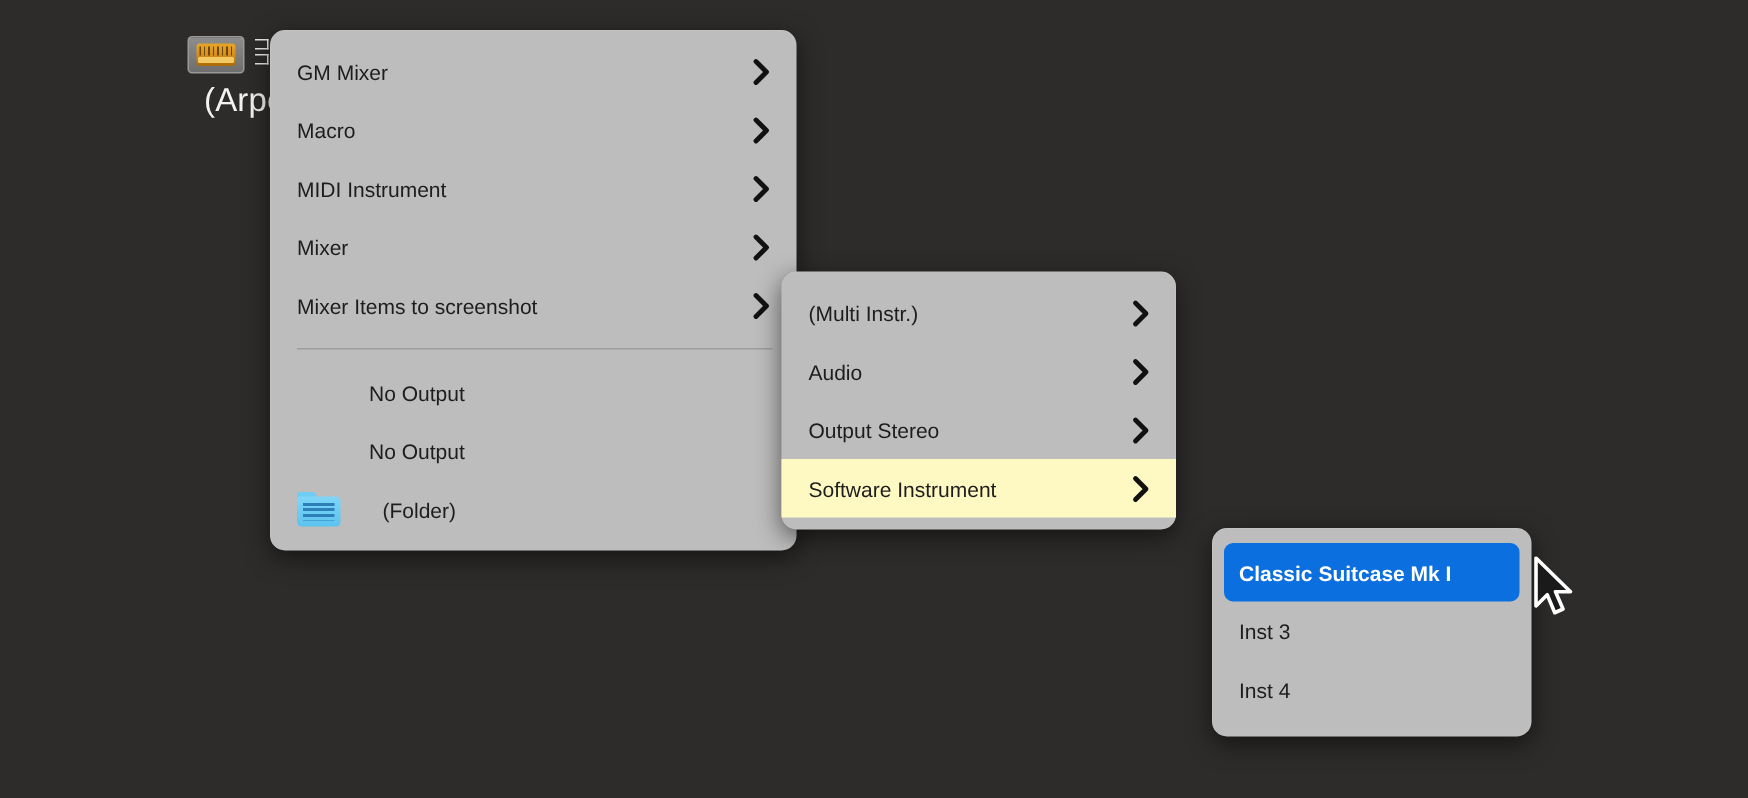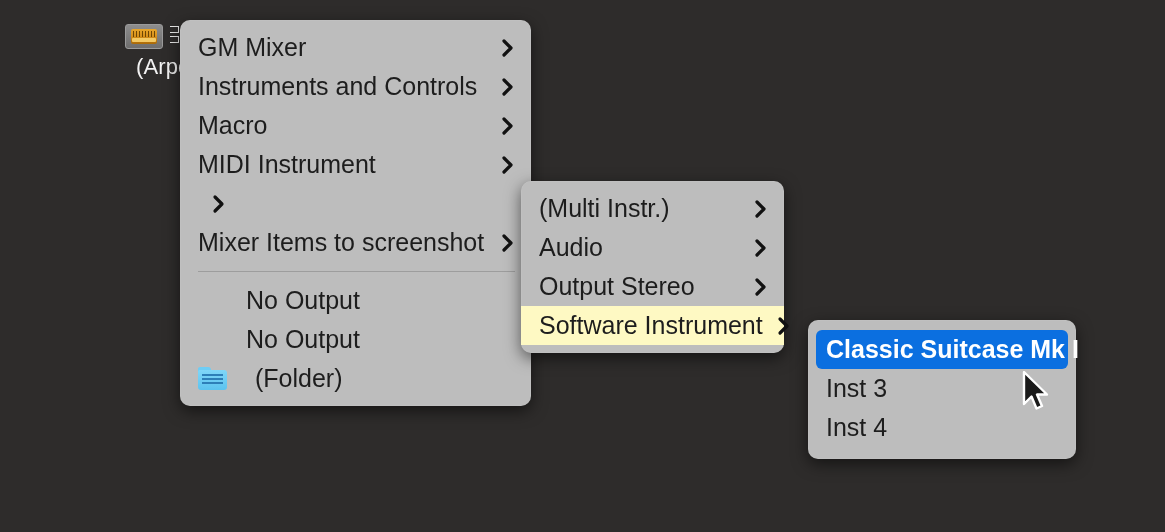--- a/index.html
+++ b/index.html
@@ -101,21 +101,21 @@
     border-radius: 10px;
     box-shadow: 0 5px 16px rgba(0,0,0,0.55), 0 0 0 0.5px rgba(255,255,255,0.12) inset;
     padding: 8px 0;
     z-index: 10;
   }
   .menu-item {
     display: flex;
     align-items: center;
     height: 39px;
     padding: 0 16px 0 18px;
-    font-size: 25px;
+    font-size: 14px;
     color: #1d1d1d;
     white-space: nowrap;
     position: relative;
   }
   .menu-item .label { flex: 1 1 auto; }
   .menu-item.indent .label { padding-left: 48px; }
   .menu-item.with-icon .label { padding-left: 27px; }
 
   .menu-item.hovered {
     background: #fef9c3;
@@ -171,21 +171,21 @@
     left: 4px; right: 4px; top: 4px;
     height: 12px;
     background:
       repeating-linear-gradient(to bottom,
         #2d7fb8 0px, #2d7fb8 2px, transparent 2px, transparent 4px);
   }
 
   
   #menu-root    { left: 180px; top: 20px;  width: 351px; }
   #menu-second  { left: 521px; top: 181px; width: 263px; }
-  #menu-third   { left: 808px; top: 320px; width: 268px; }
+  #menu-third   { left: 808px; top: 352px; width: 213px; }
 
   #menu-second .menu-item,
   #menu-third  .menu-item { height: 39px; }
 
   #menu-third { padding: 10px 0 12px; }
 
   
   .cursor {
     position: absolute;
     left: 1022px;
@@ -216,48 +216,41 @@
 
   <div class="menu-item">
     <span class="label">GM Mixer</span>
     <span class="chev">
       <svg width="14" height="20" viewBox="0 0 14 20">
           <path d="M3 3 L10 10 L3 17" fill="none" stroke="#111" stroke-width="3.2" stroke-linecap="round" stroke-linejoin="round"></path>
         </svg>
     </span>
   </div>
 
-  <div class="menu-item">
-    <span class="label">Instruments and Controls</span>
-    <span class="chev">
-      <svg width="14" height="20" viewBox="0 0 14 20">
-          <path d="M3 3 L10 10 L3 17" fill="none" stroke="#111" stroke-width="3.2" stroke-linecap="round" stroke-linejoin="round"></path>
-        </svg>
-    </span>
-  </div>
 
   <div class="menu-item">
     <span class="label">Macro</span>
     <span class="chev">
       <svg width="14" height="20" viewBox="0 0 14 20">
           <path d="M3 3 L10 10 L3 17" fill="none" stroke="#111" stroke-width="3.2" stroke-linecap="round" stroke-linejoin="round"></path>
         </svg>
     </span>
   </div>
 
   <div class="menu-item">
     <span class="label">MIDI Instrument</span>
     <span class="chev">
       <svg width="14" height="20" viewBox="0 0 14 20">
           <path d="M3 3 L10 10 L3 17" fill="none" stroke="#111" stroke-width="3.2" stroke-linecap="round" stroke-linejoin="round"></path>
         </svg>
     </span>
   </div>
 
   <div class="menu-item">
+    <span class="label">Mixer</span>
     <span class="chev">
       <svg width="14" height="20" viewBox="0 0 14 20">
           <path d="M3 3 L10 10 L3 17" fill="none" stroke="#111" stroke-width="3.2" stroke-linecap="round" stroke-linejoin="round"></path>
         </svg>
     </span>
   </div>
 
   <div class="menu-item">
     <span class="label">Mixer Items to screenshot</span>
     <span class="chev">

